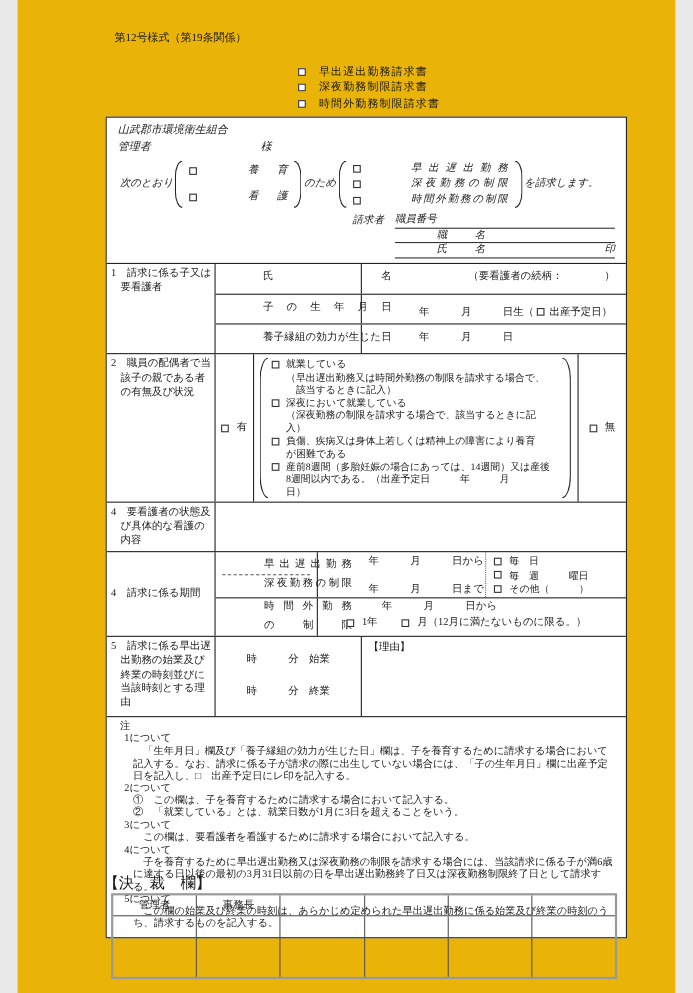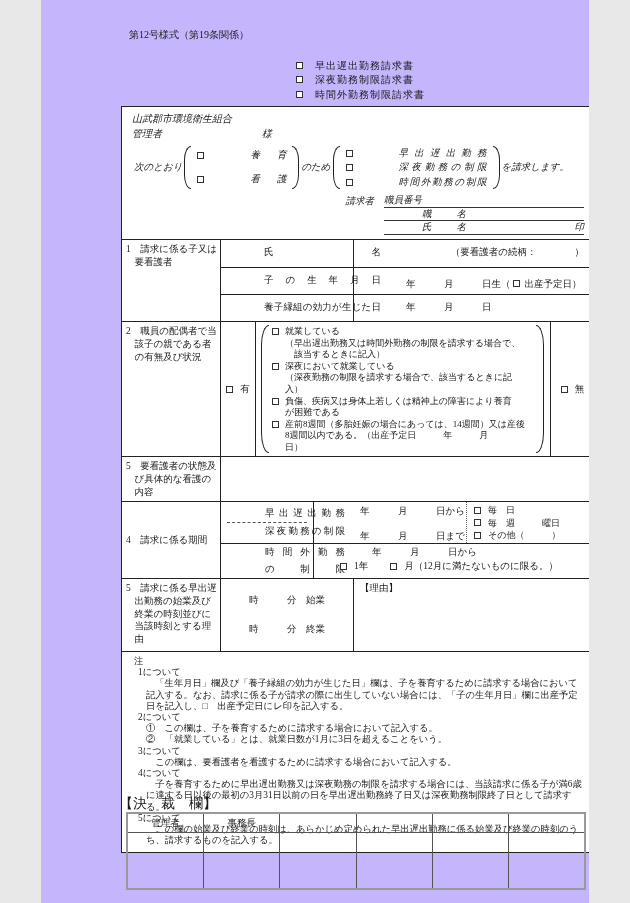--- a/index.html
+++ b/index.html
@@ -1,18 +1,18 @@
 <!DOCTYPE html>
 <html><head>
 <meta charset="utf-8">
 <style>
   html,body { margin:0; padding:0; background:#e8e8e8; }
   .page {
-    position:relative; width:548px; height:903px; margin:0 auto;
-    background:#c4b5fd; color:#1a1a1a;
+    position:relative; width:598px; height:903px; margin:0 auto;
+    background:#eab308; color:#1a1a1a;
     font-family:"Liberation Serif","DejaVu Serif",serif;
     font-size:9.5px; line-height:1.35; overflow:hidden;
     box-sizing:border-box;
   }
   .page * { box-sizing:border-box; }
 
   .form-no { position:absolute; left:88px; top:28px; font-size:10px; }
 
   .titles { position:absolute; left:255px; top:58px; }
   .title-line { display:flex; align-items:center; height:14.5px; font-size:10px; }
@@ -100,21 +100,21 @@
   .freq-line .cb { margin-right:7px; }
   .r4b-content { flex:1; padding:2px 0; }
   .r4b-l1 { padding-left:58px; }
   .r4b-l2 { display:flex; align-items:center; padding-left:26px; margin-top:1px; }
   .r4b-l2 .cb { margin-right:7px; }
   .r4b-l2 .g { width:22px; }
 
   
   .r5-times { width:134px; flex:0 0 auto; border-left:1px solid #222; border-right:1px solid #222;
               display:flex; flex-direction:column; justify-content:space-evenly; align-items:center; min-height:72px; }
-  .r5-reason { flex:1; padding:4px 6px;font-family:Liberation Mono, monospace; }
+  .r5-reason { flex:1; padding:4px 6px; }
 
   
   .notes { border-top:1px solid #222; padding:4px 8px 6px 8px; font-size:9.3px; line-height:11.2px; }
   .note-title { padding-left:4px; }
   .note-h { padding-left:8px; }
   .note-p { padding-left:16px; text-indent:1em; }
   .note-s { padding-left:16px; }
 
   .appr-label { position:absolute; left:78px; top:795px; font-size:14px; }
   .appr-tbl { position:absolute; left:85px; top:812px; width:460px; border:2px solid #999; }
@@ -295,21 +295,21 @@
       <div class="r2-no">
         <span class="yn">
           <span class="cb"></span>
           <span>無</span>
         </span>
       </div>
     </div>
 
     <div class="row">
       <div class="lbl">
-        <div class="num-label">5　要看護者の状態及び具体的な看護の内容</div>
+        <div class="num-label">4　要看護者の状態及び具体的な看護の内容</div>
       </div>
       <div class="r3-val"></div>
     </div>
 
     <div class="row">
       <div class="lbl" style="display:flex;align-items:center;">
         <div class="num-label">4　請求に係る期間</div>
       </div>
       <div class="r4-right">
         <div class="r4a">

